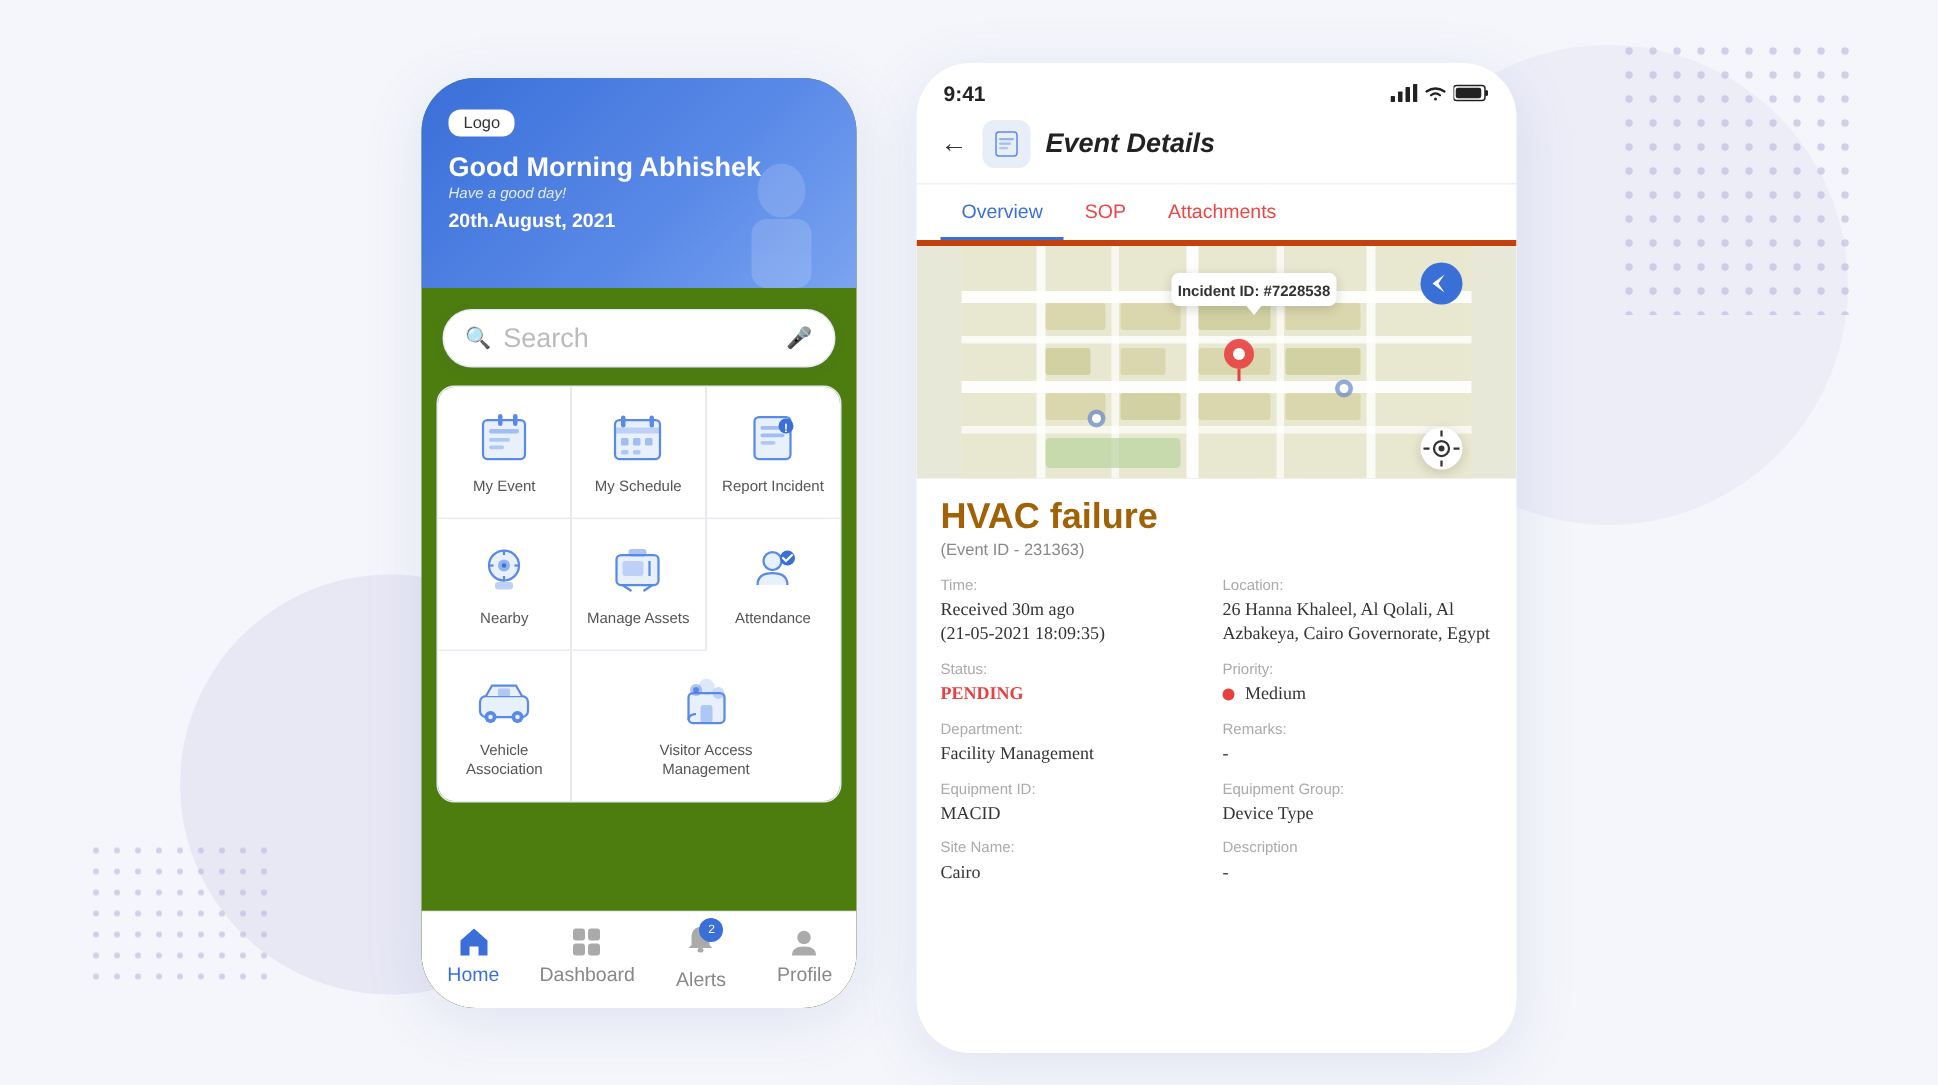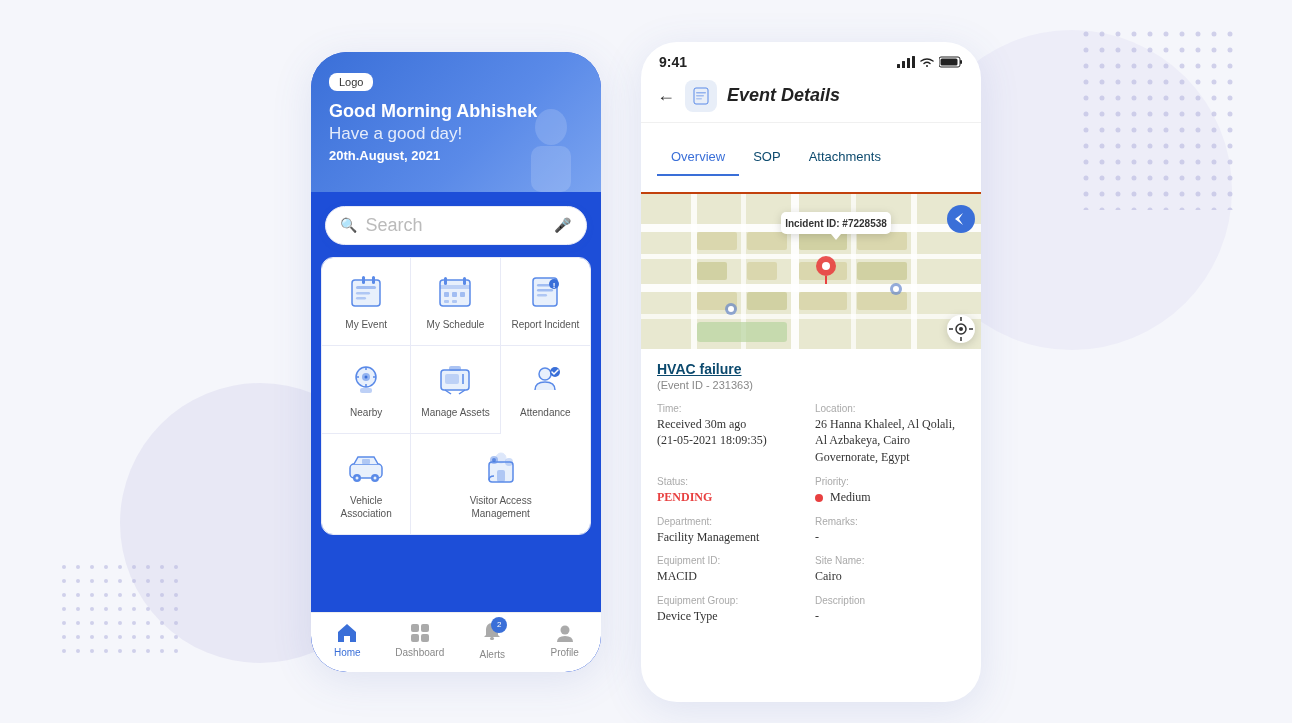--- a/index.html
+++ b/index.html
@@ -56,21 +56,21 @@
     .screens-container {
       display: flex;
       gap: 40px;
       align-items: center;
       position: relative;
       z-index: 1;
     }
 
     
     .phone {
-      background: #1d4ed8;
+      background: #4d7c0f;
       border-radius: 36px;
       box-shadow: 0 8px 40px rgba(80,100,180,0.13);
       overflow: hidden;
       position: relative;
     }
     .phone-1 {
       width: 290px;
       height: 620px;
     }
 
@@ -91,22 +91,23 @@
       font-weight: 500;
     }
     .phone-header-greeting {
       color: #fff;
       font-size: 18px;
       font-weight: 700;
       margin-bottom: 2px;
     }
     .phone-header-subtitle {
       color: rgba(255,255,255,0.85);
-      font-size: 17px;
+      font-size: 10px;
       margin-bottom: 4px;
+      font-style: italic;
     }
     .phone-header-date {
       color: #fff;
       font-size: 13px;
       font-weight: 600;
     }
     .phone-header-person {
       position: absolute;
       right: 10px;
       bottom: 0;
@@ -208,21 +209,21 @@
     }
     .nav-icon {
       width: 24px;
       height: 24px;
       display: flex;
       align-items: center;
       justify-content: center;
       font-size: 18px;
     }
     .nav-label {
-      font-size: 10px;
+      font-size: 13px;
       color: #888;
     }
     .nav-label.active { color: #3a6fd8; }
     .nav-icon.active { color: #3a6fd8; }
     .nav-badge {
       background: #3a6fd8;
       color: #fff;
       border-radius: 50%;
       width: 16px;
       height: 16px;
@@ -233,21 +234,21 @@
       position: absolute;
       top: -4px;
       right: -4px;
     }
     .nav-icon-wrapper {
       position: relative;
     }
 
     
     .phone-2 {
-      width: 340px;
+      width: 400px;
       height: 660px;
       background: #fff;
       margin-top: 20px;
     }
 
     .phone2-status {
       display: flex;
       justify-content: space-between;
       align-items: center;
       padding: 12px 18px 4px;
@@ -286,27 +287,27 @@
     }
     .phone2-title {
       font-size: 18px;
       font-weight: 700;
       color: #222;
       font-style: italic;
     }
 
     .tabs-row {
       display: flex;
-      padding: 16px 16px;
-      border-bottom: 2px solid #c2410c;
+      padding: 0 16px;
+      border-bottom: 4px solid #c2410c;
     }
     .tab-item {
       padding: 10px 14px;
       font-size: 13px;
-      color: #0c4a6e;
+      color: #ef4444;
       cursor: pointer;
       border-bottom: 2px solid transparent;
       font-weight: 500;
     }
     .tab-item.active {
       color: #3a6fd8;
       border-bottom: 2px solid #3a6fd8;
     }
 
     
@@ -315,25 +316,24 @@
       background: #e8e8d8;
       position: relative;
       overflow: hidden;
     }
 
     .event-body {
       padding: 12px 16px;
       overflow-y: auto;
     }
     .event-title {
-      font-size: 14px;
+      font-size: 24px;
       font-weight: 700;
-      color: #0c4a6e;
+      color: #a16207;
       margin-bottom: 2px;
-      text-decoration: underline;
     }
     .event-id {
       font-size: 11px;
       color: #888;
       margin-bottom: 12px;
     }
     .event-grid {
       display: grid;
       grid-template-columns: 1fr 1fr;
       gap: 10px 8px;
@@ -710,30 +710,30 @@
           <div class="event-field-label">Remarks:</div>
           <div class="event-field-value">-</div>
         </div>
 
         <div>
           <div class="event-field-label">Equipment ID:</div>
           <div class="event-field-value">MACID</div>
         </div>
 
         <div>
+          <div class="event-field-label">Equipment Group:</div>
+          <div class="event-field-value">Device Type</div>
+        </div>
+
+        <div>
           <div class="event-field-label">Site Name:</div>
           <div class="event-field-value">Cairo</div>
         </div>
 
         <div>
-          <div class="event-field-label">Equipment Group:</div>
-          <div class="event-field-value">Device Type</div>
-        </div>
-
-        <div>
           <div class="event-field-label">Description</div>
           <div class="event-field-value">-</div>
         </div>
       </div>
     </div>
   </div>
 
 </div>
 
 </body></html>

